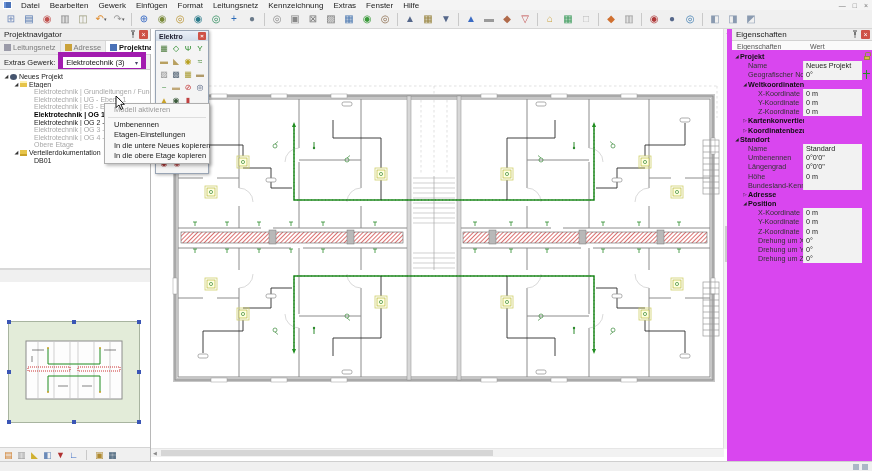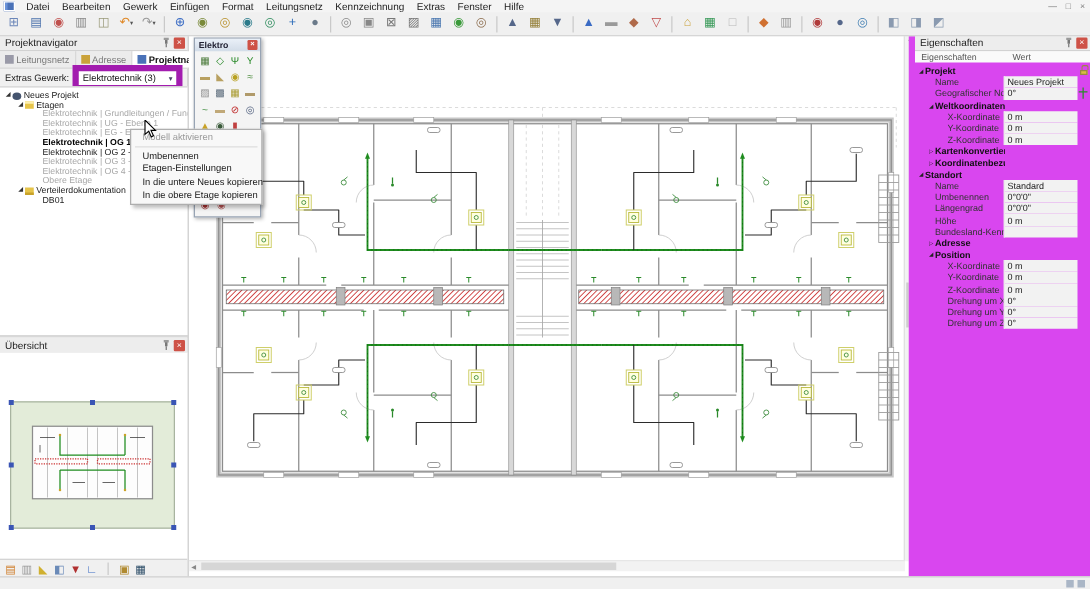--- a/index.html
+++ b/index.html
@@ -446,30 +446,20 @@
           </div>
           <div class="trow" data-level="2">
             <span class="tw"></span>
 
             <span>DB01</span>
           </div>
       </div>
     </div>
 
     <div id="overview">
-      <div class="phdr">
-        <span>Übersicht</span>
-        <span class="sp"></span>
-        <svg class="pin" viewBox="0 0 8 8">
-            <rect x="3" y="1" width="2" height="4" fill="#777"></rect>
-            <line x1="4" y1="5" x2="4" y2="8" stroke="#777" stroke-width="1"></line>
-            <rect x="2" y="0" width="4" height="2" fill="#999"></rect>
-          </svg>
-        <span class="closebtn">×</span>
-      </div>
       <div id="ovbody">
         <div id="ovsel">
           <span class="hd" style="left:-2px;top:-2px"></span>
           <span class="hd" style="right:-2px;top:-2px"></span>
           <span class="hd" style="left:-2px;bottom:-2px"></span>
           <span class="hd" style="right:-2px;bottom:-2px"></span>
           <span class="hd" style="left:50%;top:-2px;margin-left:-2px"></span>
           <span class="hd" style="left:50%;bottom:-2px;margin-left:-2px"></span>
           <span class="hd" style="left:-2px;top:50%;margin-top:-2px"></span>
           <span class="hd" style="right:-2px;top:50%;margin-top:-2px"></span>

